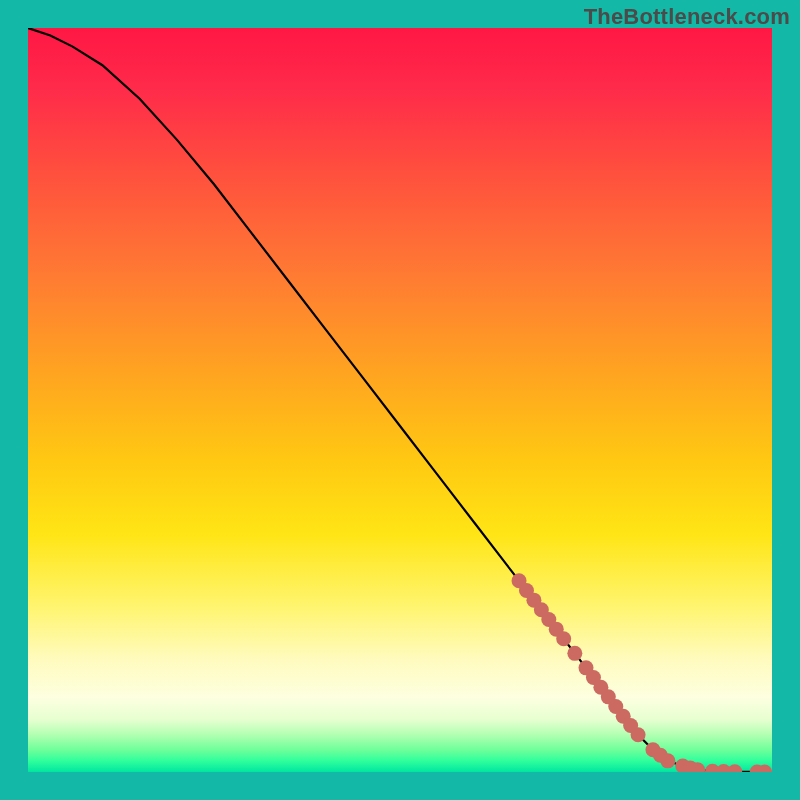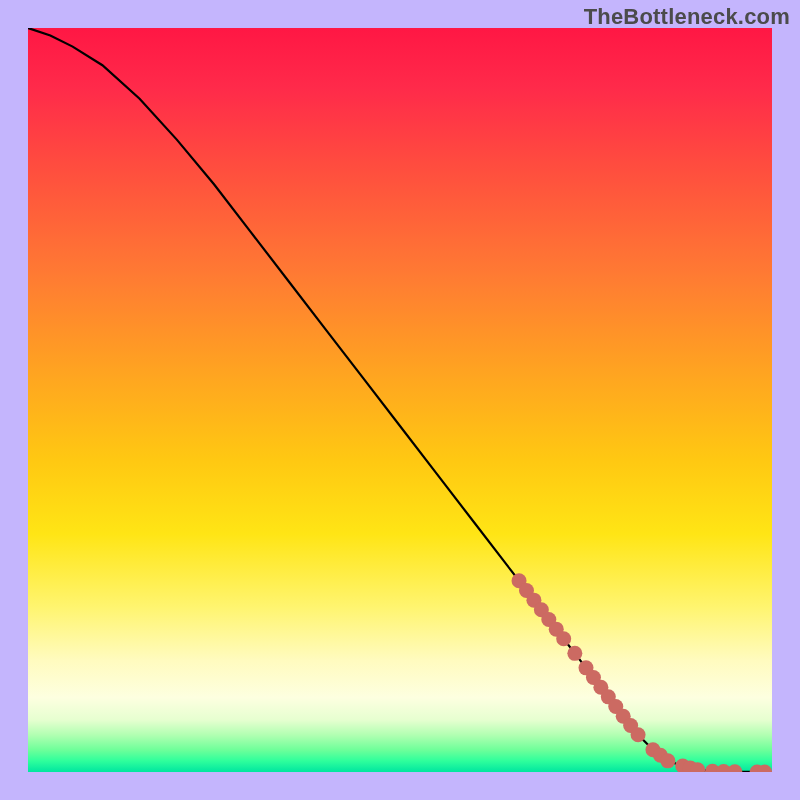--- a/index.html
+++ b/index.html
@@ -10,21 +10,21 @@
     background: #000;
     overflow: hidden;
     font-family: Arial, Helvetica, sans-serif;
   }
   .frame {
     position: absolute;
     left: 0;
     top: 0;
     width: 800px;
     height: 800px;
-    background: #c4b5fd;
+    background: #14b8a6;
   }
   .plot {
     position: absolute;
     left: 28px;
     top: 28px;
     width: 744px;
     height: 744px;
     overflow: hidden;
   }
   .gradient {

